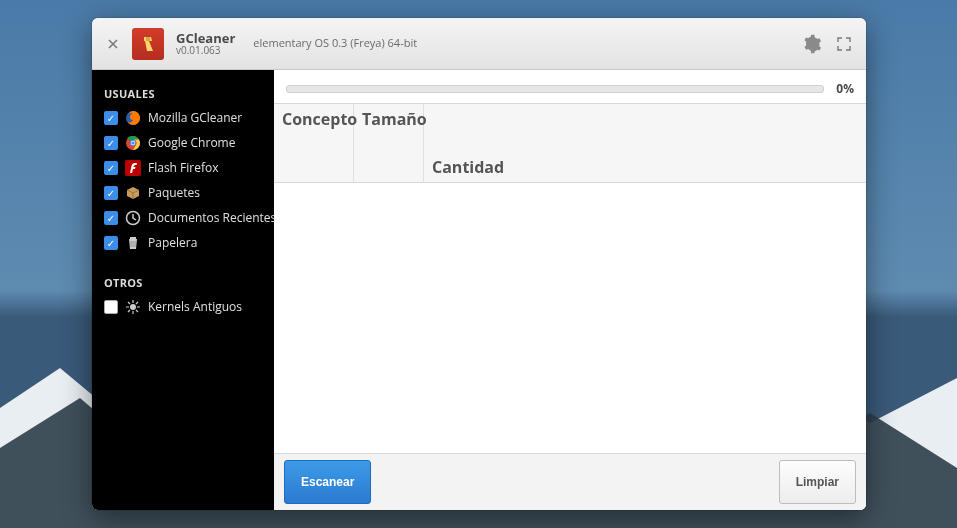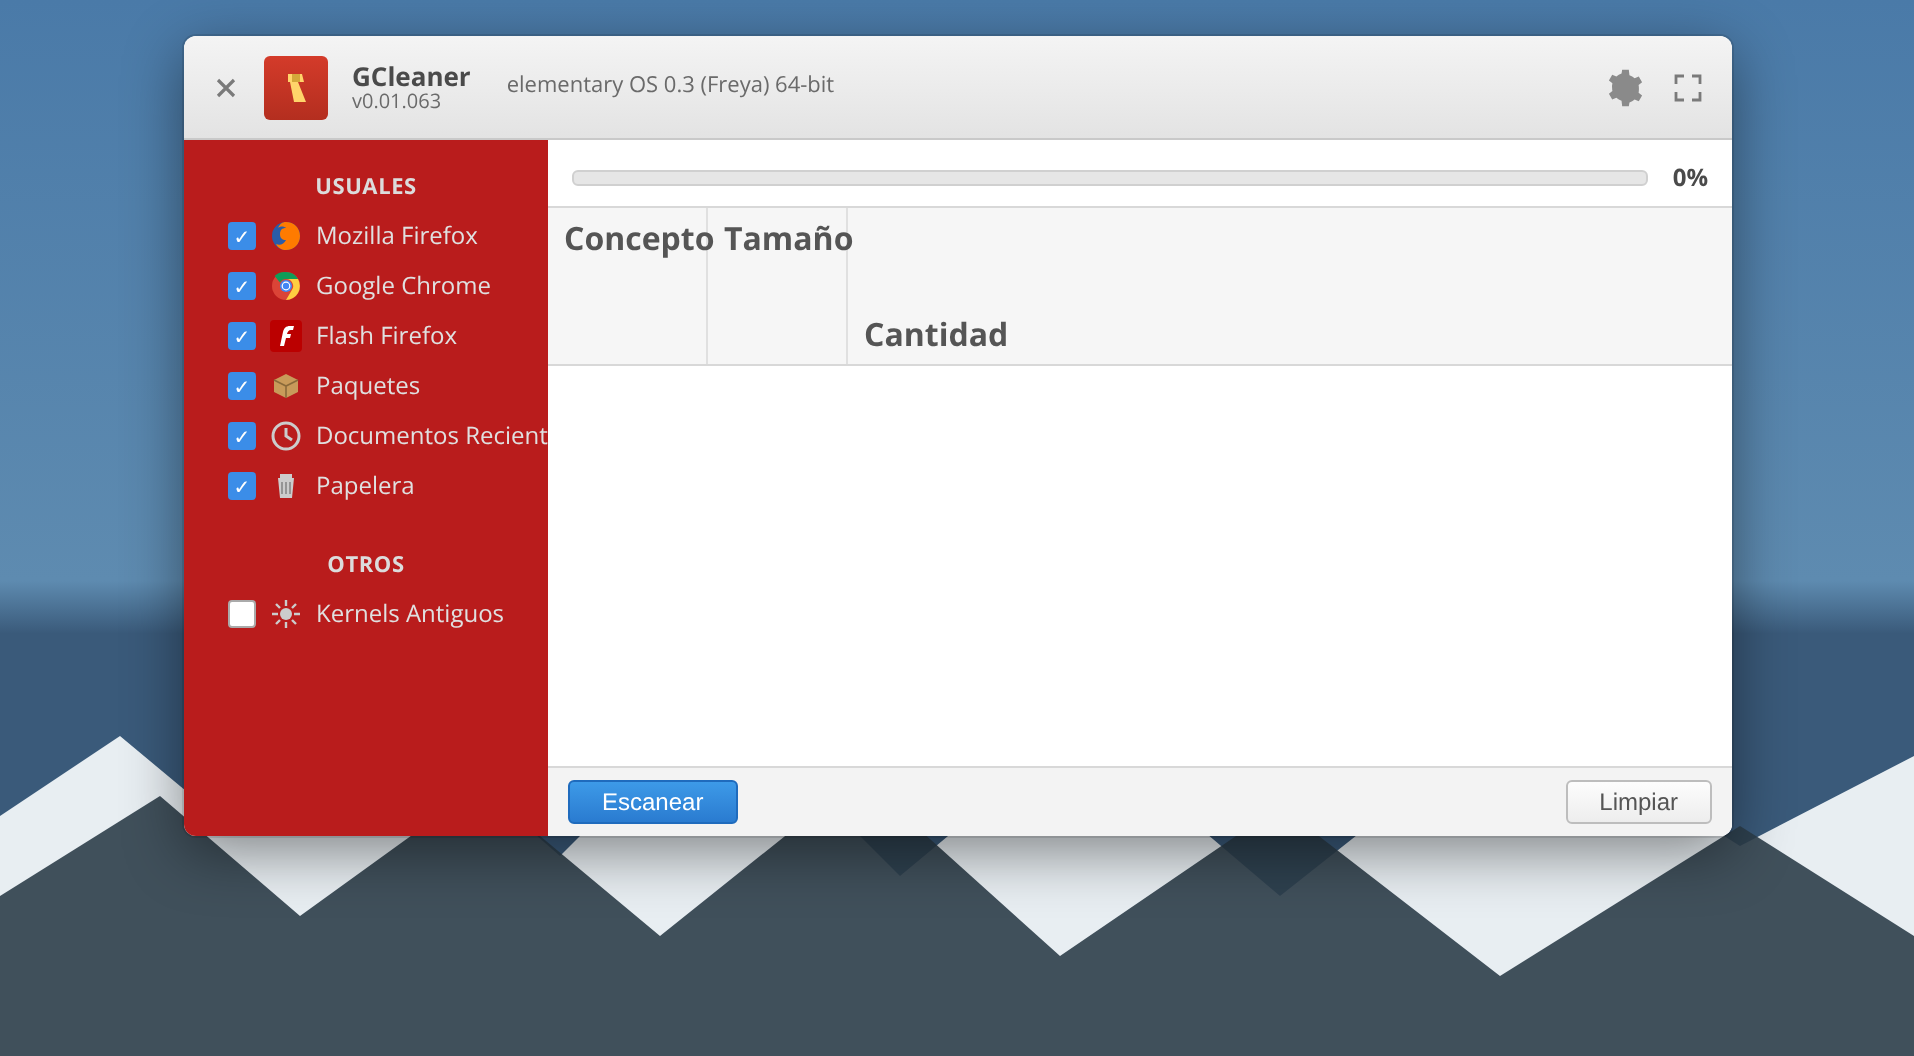--- a/index.html
+++ b/index.html
@@ -19,21 +19,21 @@
   .mountains {
     position: absolute;
     bottom: 0; left: 0; right: 0;
     height: 200px;
   }
   .window {
     position: absolute;
     left: 92px;
     top: 18px;
     width: 774px;
-    height: 400px;
+    height: 492px;
     background: #fff;
     border-radius: 6px;
     box-shadow: 0 8px 30px rgba(0,0,0,0.45), 0 0 0 1px rgba(0,0,0,0.1);
     display: flex;
     flex-direction: column;
     overflow: hidden;
   }
   .titlebar {
     height: 52px;
     background: linear-gradient(to bottom, #f4f4f4 0%, #e3e3e3 100%);
@@ -72,26 +72,25 @@
     display: flex; align-items: center; justify-content: center;
     cursor: pointer;
   }
   .body {
     flex: 1;
     display: flex;
     min-height: 0;
   }
   .sidebar {
     width: 182px;
-    background: #b91c1c;
+    background: #000000;
     color: #ddd;
-    padding: 10px 10px;
+    padding: 10px 0;
     font-size: 12px;
     overflow: hidden;
-    text-align: center;
   }
   .sidebar h4 {
     font-size: 11px;
     font-weight: bold;
     color: #dcdcdc;
     padding: 6px 12px 4px;
     letter-spacing: 0.3px;
   }
   .sb-item {
     display: flex;
@@ -153,26 +152,27 @@
     border-top: 1px solid #d8d8d8;
     background: #f3f3f3;
     padding: 6px 10px;
     display: flex;
     gap: 8px;
     align-items: center;
   }
   .footer-spacer { flex: 1; }
   .btn {
     font-size: 12px;
-    padding: 3px 16px;
+    padding: 14px 16px;
     border-radius: 3px;
     border: 1px solid #bdbdbd;
     background: linear-gradient(to bottom, #fdfdfd, #ededed);
     color: #555;
     cursor: pointer;
+    font-weight: bold;
   }
   .btn.primary {
     background: linear-gradient(to bottom, #3d9ae8, #2a7bd0);
     border: 1px solid #1f6bbd;
     color: #fff;
   }
 </style>
 </head>
 <body>
 
@@ -221,21 +221,21 @@
       <h4>USUALES</h4>
 
       <div class="sb-item">
         <span class="sb-check checked">✓</span>
         <span class="sb-icon">
             <svg width="16" height="16" viewBox="0 0 16 16">
               <circle cx="8" cy="8" r="7" fill="#2a5ca8"></circle>
               <path d="M8 1c4 0 7 3 7 7 0 4-3 7-7 7-2 0-4-1-5-3 2 1 4 0 5-2-2 0-3-1-3-3 0-2 1-3 3-3-1-1-3-1-4 0C5 2 6 1 8 1z" fill="#ff7b00"></path>
             </svg>
           </span>
-        <span class="sb-label">Mozilla Firefox</span>
+        <span class="sb-label">Mozilla GCleaner</span>
       </div>
 
       <div class="sb-item">
         <span class="sb-check checked">✓</span>
         <span class="sb-icon">
             <svg width="16" height="16" viewBox="0 0 16 16">
               <circle cx="8" cy="8" r="7" fill="#db4437"></circle>
               <path d="M8 1a7 7 0 016 3.5H8a3.5 3.5 0 00-3 1.7L2.3 3A7 7 0 018 1z" fill="#0f9d58"></path>
               <path d="M14 4.5A7 7 0 018 15l2.8-4.8A3.5 3.5 0 008 4.5h6z" fill="#ffcd40"></path>
               <circle cx="8" cy="8" r="3" fill="#4285f4"></circle>

